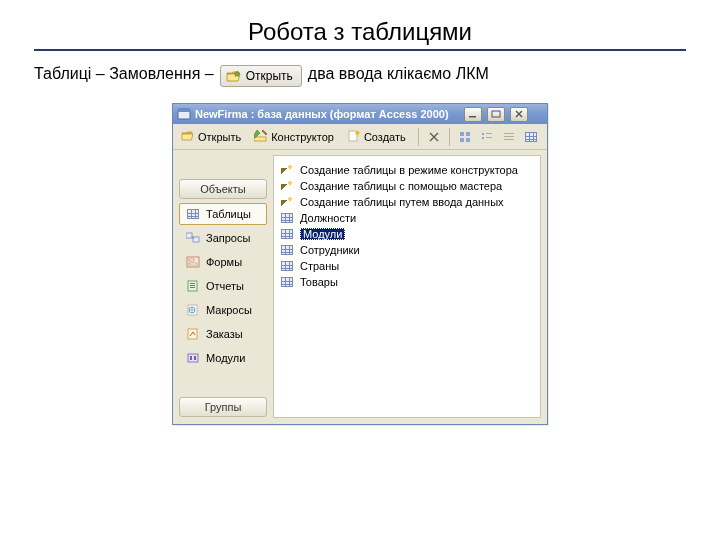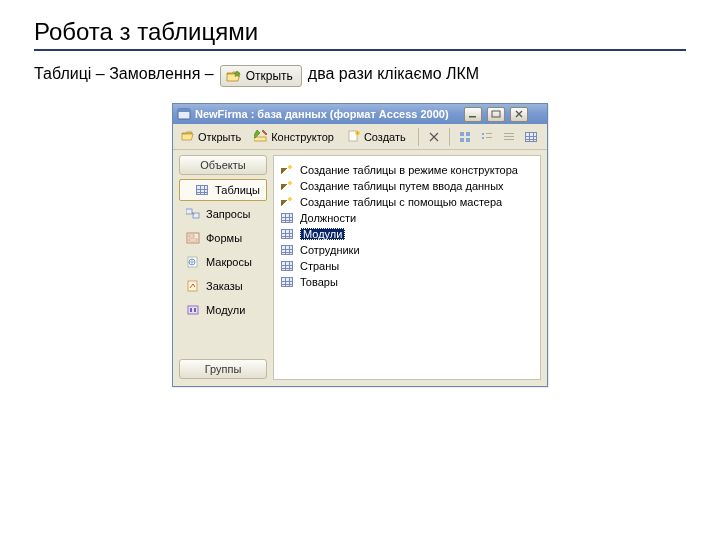--- a/index.html
+++ b/index.html
@@ -9,20 +9,21 @@
     font-family: Arial, Helvetica, sans-serif;
     background: #fff;
     width: 720px;
     height: 540px;
   }
   .slide-title {
     font-size: 24px;
     color: #000;
     margin: 0 0 3px 0;
     font-weight: normal;
+    text-align: center;
   }
   .title-rule {
     border: none;
     border-top: 2px solid #2a3a6c;
     margin: 0 0 14px 0;
   }
   .instruction {
     font-size: 16px;
     color: #000;
     display: flex;
@@ -110,35 +111,35 @@
   }
   .sb-header-btn {
     background: linear-gradient(#fdfdf9, #e3e0cf);
     border: 1px solid #bdb9a4;
     border-radius: 3px;
     text-align: center;
     padding: 3px 0;
     font-size: 11px;
     color: #333;
     margin-bottom: 2px;
+    margin-top: 24px;
   }
   .sb-item {
     display: flex;
     align-items: center;
     gap: 6px;
     padding: 3px 6px;
     border: 1px solid transparent;
     border-radius: 2px;
     font-size: 11px;
     color: #000;
   }
   .sb-item.selected {
     background: #fcfbf3;
     border: 1px solid #c2a24c;
-    justify-content: flex-end;
   }
   .sb-item .ico { width: 14px; height: 14px; display:flex; align-items:center; justify-content:center; }
   .sb-spacer { flex: 1; }
   .list-area {
     flex: 1;
     background: #fff;
     border: 1px solid #c8c4af;
     margin: 5px 6px 6px 0;
     padding: 6px 4px;
   }
@@ -188,21 +189,21 @@
   <span class="open-btn-inline">
     <span class="folder-icon">
       <svg width="16" height="14" viewBox="0 0 16 14">
         <path d="M1 4h5l1-1h6v2H1z" fill="#f3c558" stroke="#b78a1f" stroke-width="0.8"></path>
         <path d="M1 5h13l-2 7H1z" fill="#ffe79a" stroke="#b78a1f" stroke-width="0.8"></path>
         <path d="M11 2l1 2 2 .3-1.5 1.3.4 2-1.9-1-1.9 1 .4-2L8 4.3l2-.3z" fill="#6fae3a" stroke="#3f7a15" stroke-width="0.5"></path>
       </svg>
     </span>
     <span>Открыть</span>
   </span>
-  <span> два рази клікаємо ЛКМ</span>
+  <span> два ввода клікаємо ЛКМ</span>
 </div>
 
 <div class="access-window">
   <div class="titlebar">
     <span class="app-icon">
       <svg width="14" height="14" viewBox="0 0 14 14">
           <rect x="1" y="2" width="12" height="10" rx="1" fill="#e6edf8" stroke="#4a6aa8"></rect>
           <rect x="1" y="2" width="12" height="3" fill="#6b8dc6"></rect>
         </svg>
     </span>
@@ -309,20 +310,31 @@
               <rect x="1" y="1" width="12" height="10" fill="#f4e8e0" stroke="#b77a4a" stroke-width="0.8"></rect>
               <rect x="3" y="3" width="5" height="2" fill="#fff" stroke="#b77a4a" stroke-width="0.6"></rect>
               <rect x="3" y="7" width="8" height="2" fill="#fff" stroke="#b77a4a" stroke-width="0.6"></rect>
             </svg>
           </span>
         <span>Формы</span>
       </div>
       <div class="sb-item">
         <span class="ico">
             <svg width="14" height="12">
+              <rect x="2" y="1" width="9" height="10" fill="#e6f4e0" stroke="#4a9a3a" stroke-width="0.8"></rect>
+              <rect x="4" y="3" width="5" height="1" fill="#4a9a3a"></rect>
+              <rect x="4" y="5" width="5" height="1" fill="#4a9a3a"></rect>
+              <rect x="4" y="7" width="5" height="1" fill="#4a9a3a"></rect>
+            </svg>
+          </span>
+        <span>Отчеты</span>
+      </div>
+      <div class="sb-item">
+        <span class="ico">
+            <svg width="14" height="12">
               <rect x="2" y="1" width="9" height="10" fill="#fff" stroke="#b0ae9a" stroke-width="0.8"></rect>
               <circle cx="6" cy="6" r="3" fill="none" stroke="#4a8ac6" stroke-width="0.8"></circle>
               <path d="M3 6h6M6 3v6" stroke="#4a8ac6" stroke-width="0.6"></path>
             </svg>
           </span>
         <span>Макросы</span>
       </div>
       <div class="sb-item">
         <span class="ico">
             <svg width="14" height="12">
@@ -351,27 +363,27 @@
       <div class="li-row">
         <span class="ico">
             <span class="wizard-glyph"></span>
           </span>
         <span class="lbl">Создание таблицы в режиме конструктора</span>
       </div>
       <div class="li-row">
         <span class="ico">
             <span class="wizard-glyph"></span>
           </span>
+        <span class="lbl">Создание таблицы с помощью мастера</span>
+      </div>
+      <div class="li-row">
+        <span class="ico">
+            <span class="wizard-glyph"></span>
+          </span>
         <span class="lbl">Создание таблицы путем ввода данных</span>
-      </div>
-      <div class="li-row">
-        <span class="ico">
-            <span class="wizard-glyph"></span>
-          </span>
-        <span class="lbl">Создание таблицы с помощью мастера</span>
       </div>
       <div class="li-row">
         <span class="ico">
             <span class="grid-glyph"></span>
           </span>
         <span class="lbl">Должности</span>
       </div>
       <div class="li-row selected">
         <span class="ico">
             <span class="grid-glyph"></span>

